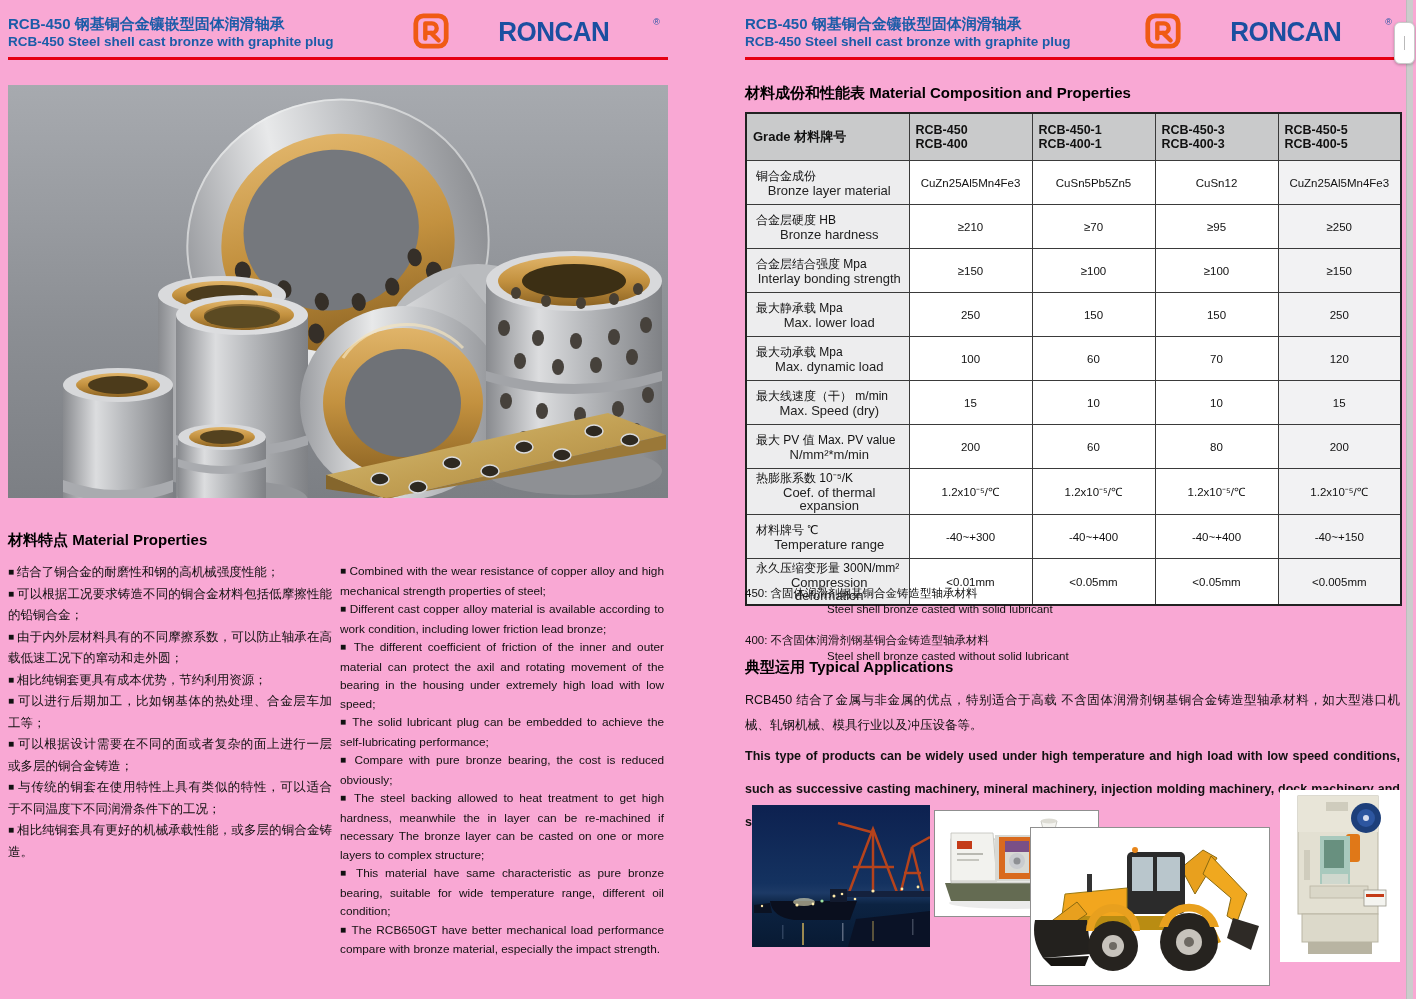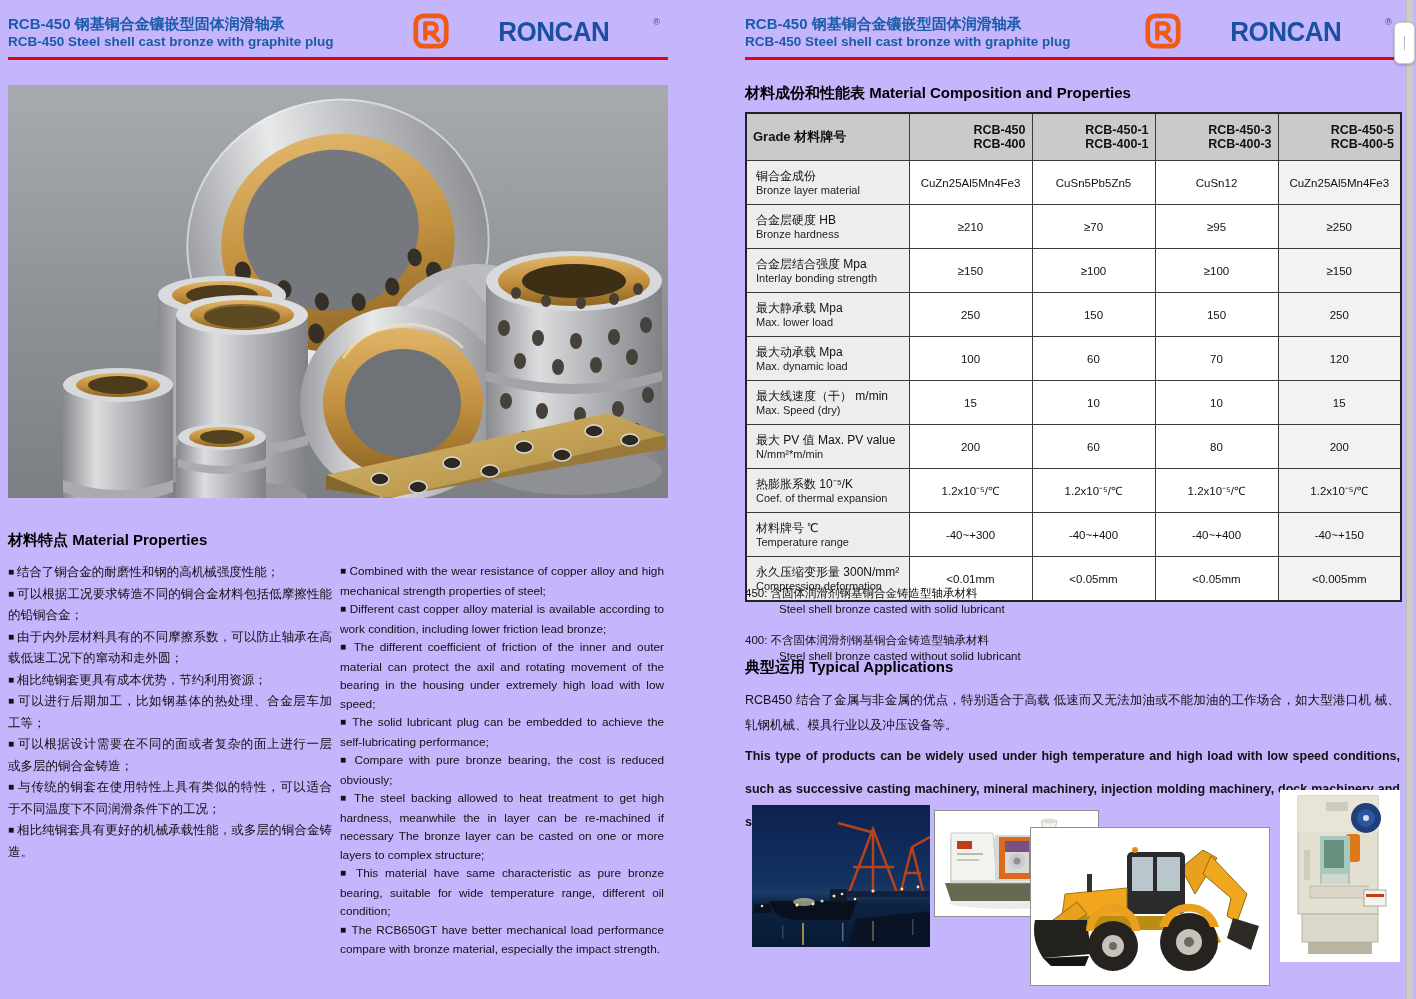--- a/index.html
+++ b/index.html
@@ -1,18 +1,18 @@
 <!DOCTYPE html>
 <html><head>
 <meta charset="utf-8">
 <style>
   html,body { margin:0; padding:0; background:#ffffff; }
   #canvas {
     position:relative; width:1416px; height:999px; overflow:hidden;
-    background:#c4b5fd; font-family:"Liberation Sans", sans-serif; color:#111;
+    background:#f9a8d4; font-family:"Liberation Sans", sans-serif; color:#111;
   }
   .page { position:absolute; top:0; height:999px; }
   #page-left  { left:8px;   width:660px; }
   #page-right { left:745px; width:655px; }
 
   
   .hdr { position:absolute; top:12px; left:0; right:0; height:40px; }
   .hdr .titles { position:absolute; left:0; top:2px; }
   .title-cn { font-size:15px; font-weight:bold; color:#1b5ca8; line-height:19px; }
   .title-en { font-size:13.5px; font-weight:bold; color:#1b5ca8; line-height:17px; }
@@ -34,31 +34,31 @@
   ul.bullets li { text-align:justify; }
   ul.bullets li::before { content:"■ "; font-size:10px; position:relative; top:-1px; }
   #cn-bullets li { font-size:12.5px; line-height:21.5px; }
   #en-bullets li { font-size:11.8px; line-height:18.5px; }
 
   
   #mc-heading { left:0; top:84px; }
   #spec-table { position:absolute; left:0; top:112px; border-collapse:collapse; table-layout:fixed; width:655px; }
   #spec-table th, #spec-table td { border:1px solid #3a3a3a; padding:2px 6px; }
   #spec-table { border:2px solid #222; }
-  #spec-table thead th { background:#c9cacb; height:42px; font-size:12.5px; font-weight:bold; text-align:right; }
+  #spec-table thead th { background:#c9cacb; height:42px; font-size:12.5px; font-weight:bold; text-align:left; }
   #spec-table thead th.corner { text-align:left; font-size:13px; }
   #spec-table tbody th { background:#ededee; text-align:left; font-weight:normal; padding-left:9px; height:39px; }
   #spec-table tbody th .cn { display:block; font-size:12px; line-height:15px; }
-  #spec-table tbody th .en { display:block; font-size:11px; line-height:13px; color:#222; }
+  #spec-table tbody th .en { display:block; font-size:13px; line-height:13px; color:#222;text-align:center; }
   #spec-table tbody td { text-align:center; font-size:11.5px; background:#fff; }
   #spec-table tbody td.shade { background:#f2f2f3; }
 
   #table-notes { position:absolute; left:0; top:570px; font-size:11.5px; line-height:15.5px; }
   .note-cn { color:#111;margin-top:16px; }
-  .note-en { padding-left:34px; color:#111; }
+  .note-en { padding-left:34px; color:#111;margin-left:48px; }
   .note { margin-bottom:1px; }
 
   #ta-heading { left:0; top:658px; }
   .para { position:absolute; left:0; width:655px; font-size:12.5px; color:#111; }
   #para-cn { top:688px; line-height:25px; text-align:justify; }
   #para-en { top:740px; line-height:33px; text-align:justify;font-weight:bold; }
 
   .app-img { position:absolute; overflow:hidden; }
   #img-port    { left:7px;   top:805px; width:178px; height:142px; }
   #img-inject  { left:189px; top:810px; width:163px; height:105px; border:1px solid #8f8f8f; background:#fff; z-index:1; }
@@ -448,21 +448,21 @@
           <div class="note-cn">450: 含固体润滑剂钢基铜合金铸造型轴承材料</div>
           <div class="note-en">Steel shell bronze casted with solid lubricant</div>
         </div>
         <div class="note">
           <div class="note-cn">400: 不含固体润滑剂钢基铜合金铸造型轴承材料</div>
           <div class="note-en">Steel shell bronze casted without solid lubricant</div>
         </div>
       </div>
 
     <div class="section-h" id="ta-heading">典型运用 Typical Applications</div>
-    <div class="para" id="para-cn">RCB450 结合了金属与非金属的优点，特别适合于高载 低速而又无法加油或不能加油的工作场合，如大型港口机 械、轧钢机械、模具行业以及冲压设备等。</div>
+    <div class="para" id="para-cn">RCB450 结合了金属与非金属的优点，特别适合于高载 不含固体润滑剂钢基铜合金铸造型轴承材料，如大型港口机 械、轧钢机械、模具行业以及冲压设备等。</div>
     <div class="para" id="para-en">This type of products can be widely used under high temperature and high load with low speed conditions, such as successive casting machinery, mineral machinery, injection molding machinery, dock machinery and so on.</div>
 
     <div class="app-img" id="img-port">
       <svg width="178" height="142" viewBox="0 0 178 142">
         <defs>
           <linearGradient id="gnight" x1="0" y1="0" x2="0" y2="1">
             <stop offset="0" stop-color="#0d2150"></stop>
               <stop offset="0.55" stop-color="#143260"></stop>
               <stop offset="0.62" stop-color="#1d3a66"></stop>
               <stop offset="0.7" stop-color="#0c2342"></stop>

